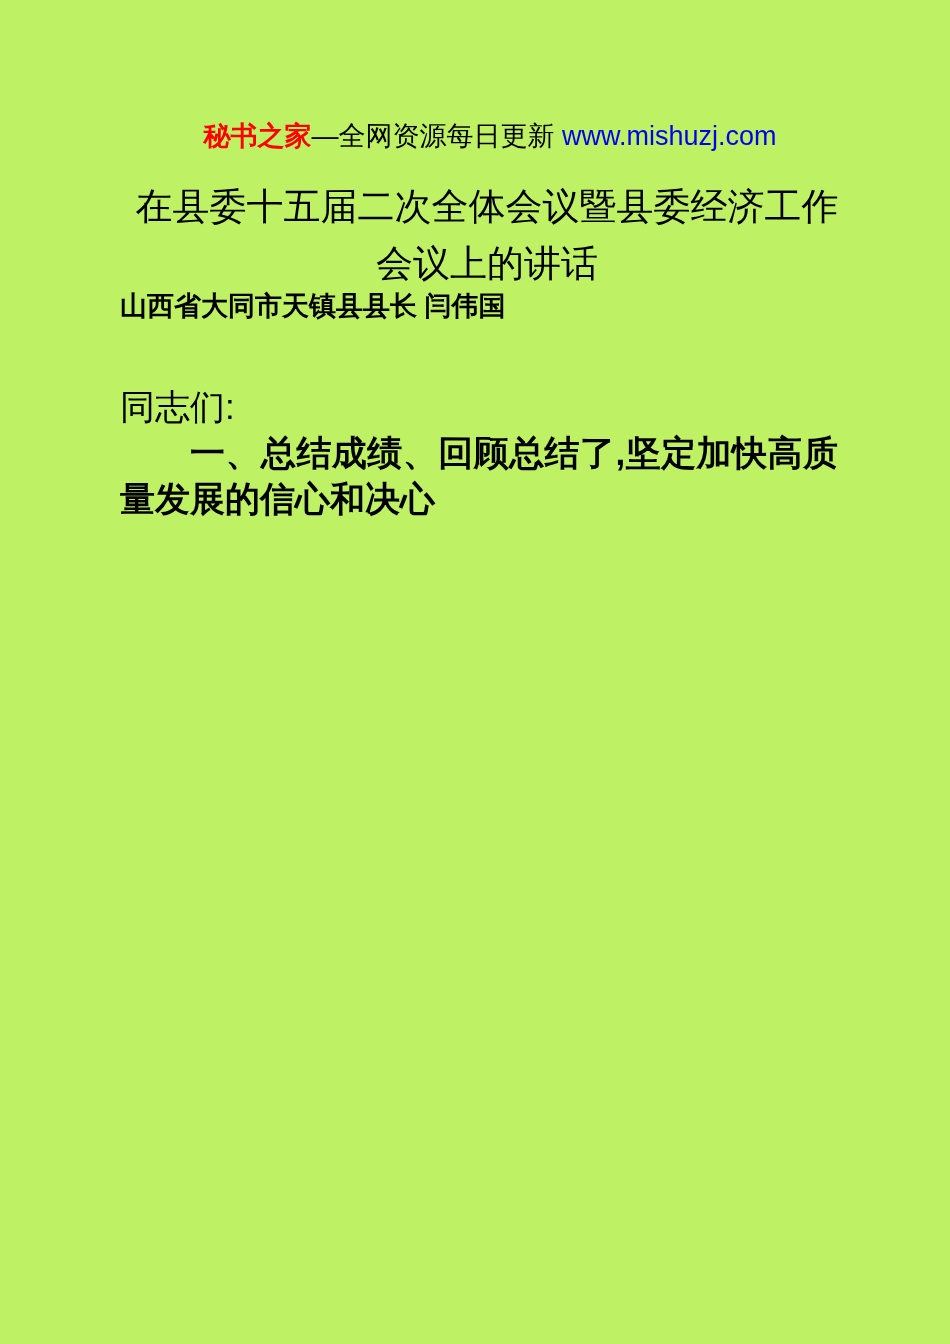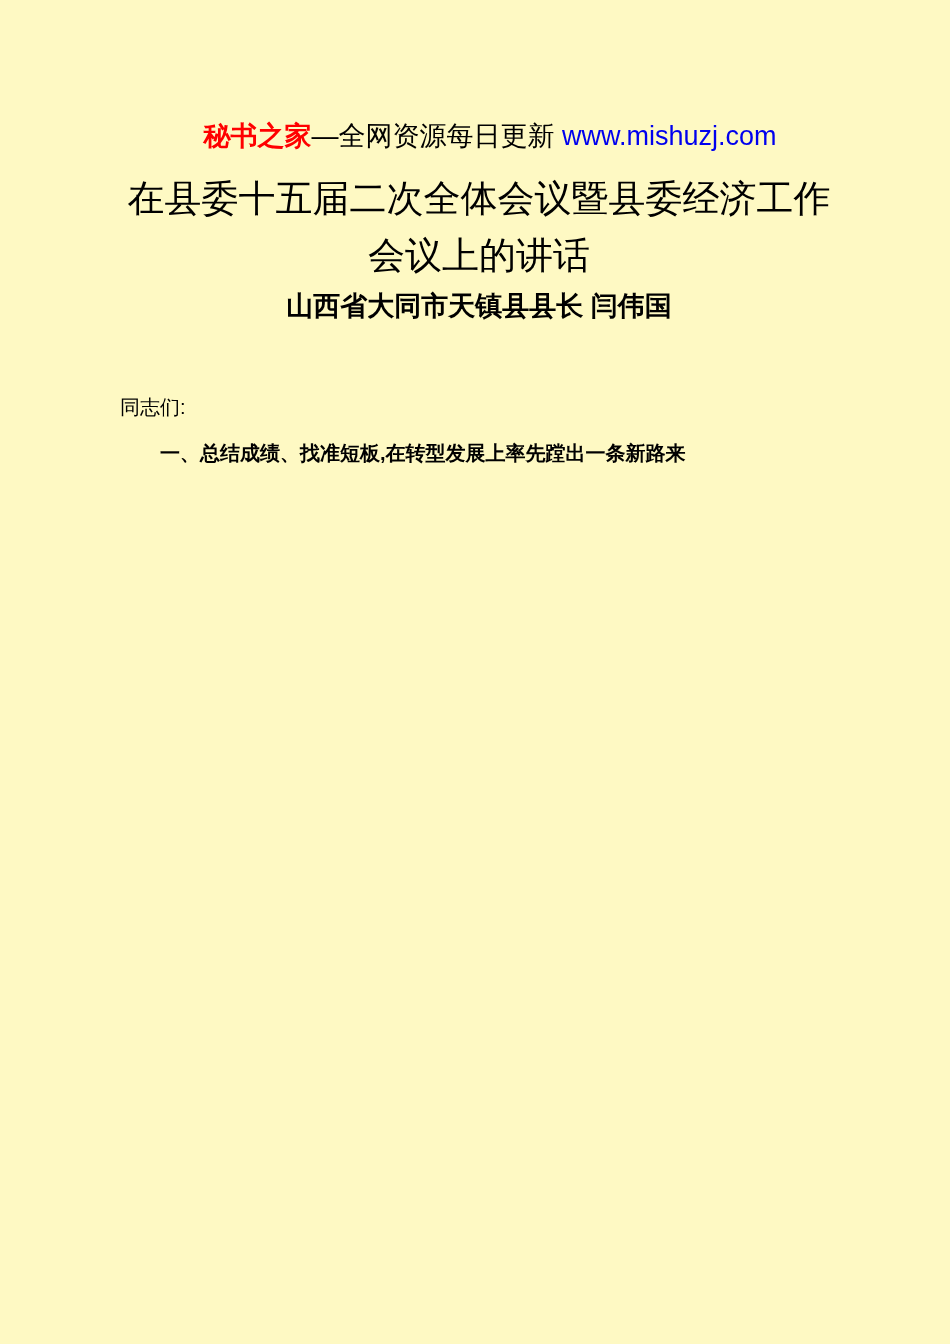--- a/index.html
+++ b/index.html
@@ -4,21 +4,21 @@
 <style>
   html, body {
     margin: 0;
     padding: 0;
     background: #ffffff;
   }
   .page {
     position: relative;
     width: 950px;
     height: 1344px;
-    background: #fef9c3;
+    background: #bef264;
     color: #000000;
     font-family: "Liberation Sans", "DejaVu Sans", sans-serif;
     overflow: hidden;
   }
   
   .doc-header {
     position: absolute;
     top: 85px;
     left: 0;
     width: 100%;
@@ -37,45 +37,44 @@
   }
   .site-url {
     color: #0000ee;
   }
   
   .doc-title {
     position: absolute;
     top: 170px;
     left: 120px;
     width: 718px;
-    margin: 0;
+    margin: 8px;
     text-align: center;
     font-size: 37px;
     line-height: 57px;
     font-weight: 400;
     word-break: break-all;
   }
   
   .doc-author {
     position: absolute;
     top: 286px;
     left: 120px;
     width: 718px;
-    text-align: center;
     font-size: 27px;
     line-height: 40px;
     font-weight: 700;
   }
   
   .doc-body {
     position: absolute;
     top: 384px;
     left: 120px;
     width: 718px;
-    font-size: 20px;
+    font-size: 35px;
     line-height: 46px;
     text-align: justify;
     word-break: break-all;
   }
   .doc-body p {
     margin: 0;
     text-indent: 2em;
   }
   .doc-body p.salutation {
     text-indent: 0;
@@ -93,16 +92,16 @@
   <div class="doc-header">
     <span class="site-name">秘书之家</span><span class="site-tagline">—全网资源每日更新 </span><span class="site-url">www.mishuzj.com</span>
   </div>
 
   <h1 class="doc-title">在县委十五届二次全体会议暨县委经济工作会议上的讲话</h1>
 
   <div class="doc-author">山西省大同市天镇县县长 闫伟国</div>
 
   <div class="doc-body">
     <p class="salutation">同志们:</p>
-    <p class="section-heading">一、总结成绩、找准短板,在转型发展上率先蹚出一条新路来</p>
+    <p class="section-heading">一、总结成绩、回顾总结了,坚定加快高质量发展的信心和决心</p>
   </div>
 
 </div>
 
 </body></html>

